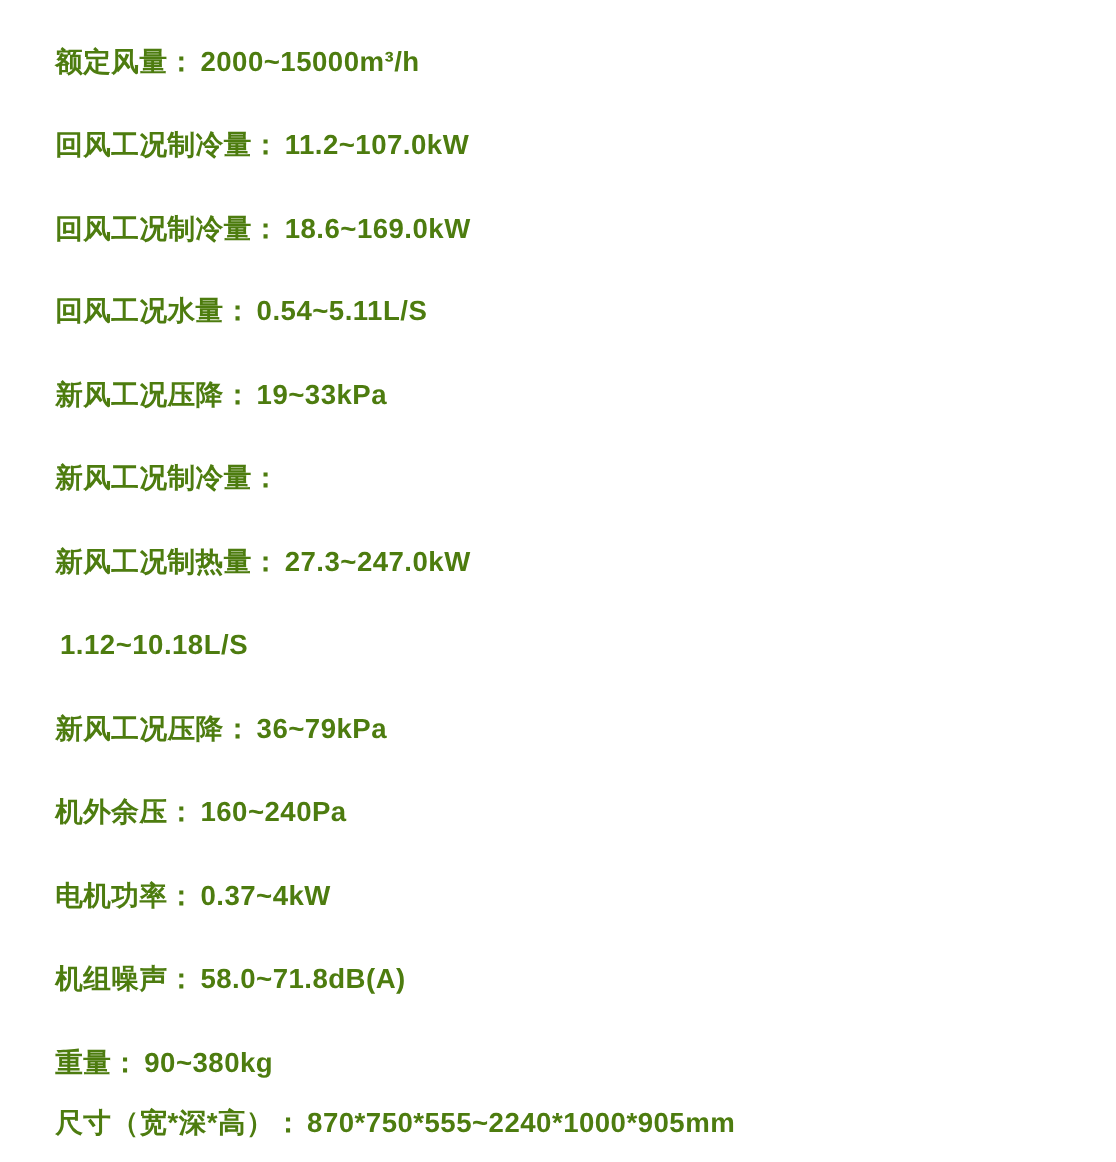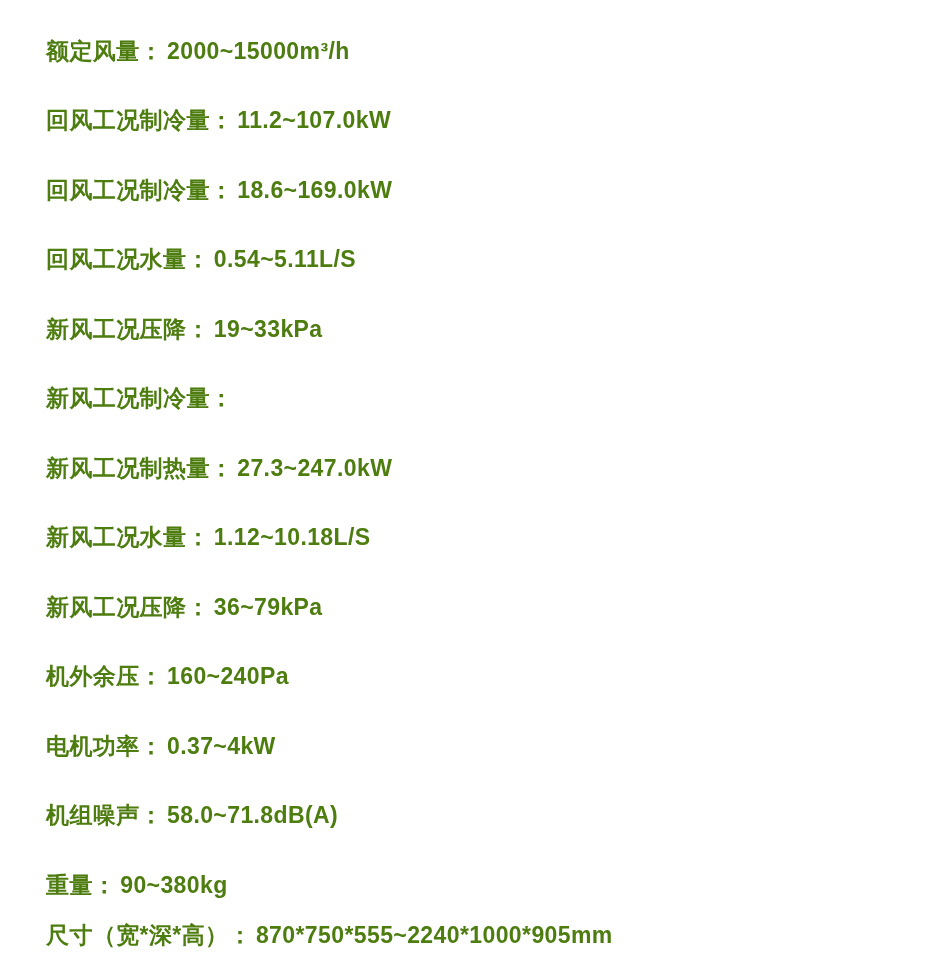--- a/index.html
+++ b/index.html
@@ -98,21 +98,20 @@
     <li class="spec-item">
       <span class="label">新风工况制冷量：</span>
     </li>
 
     <li class="spec-item">
       <span class="label">新风工况制热量：</span>
         <span class="value">27.3~247.0kW</span>
     </li>
 
     <li class="spec-item">
-      <span class="label">新风工况水量：</span>
         <span class="value">1.12~10.18L/S</span>
     </li>
 
     <li class="spec-item">
       <span class="label">新风工况压降：</span>
         <span class="value">36~79kPa</span>
     </li>
 
     <li class="spec-item">
       <span class="label">机外余压：</span>

